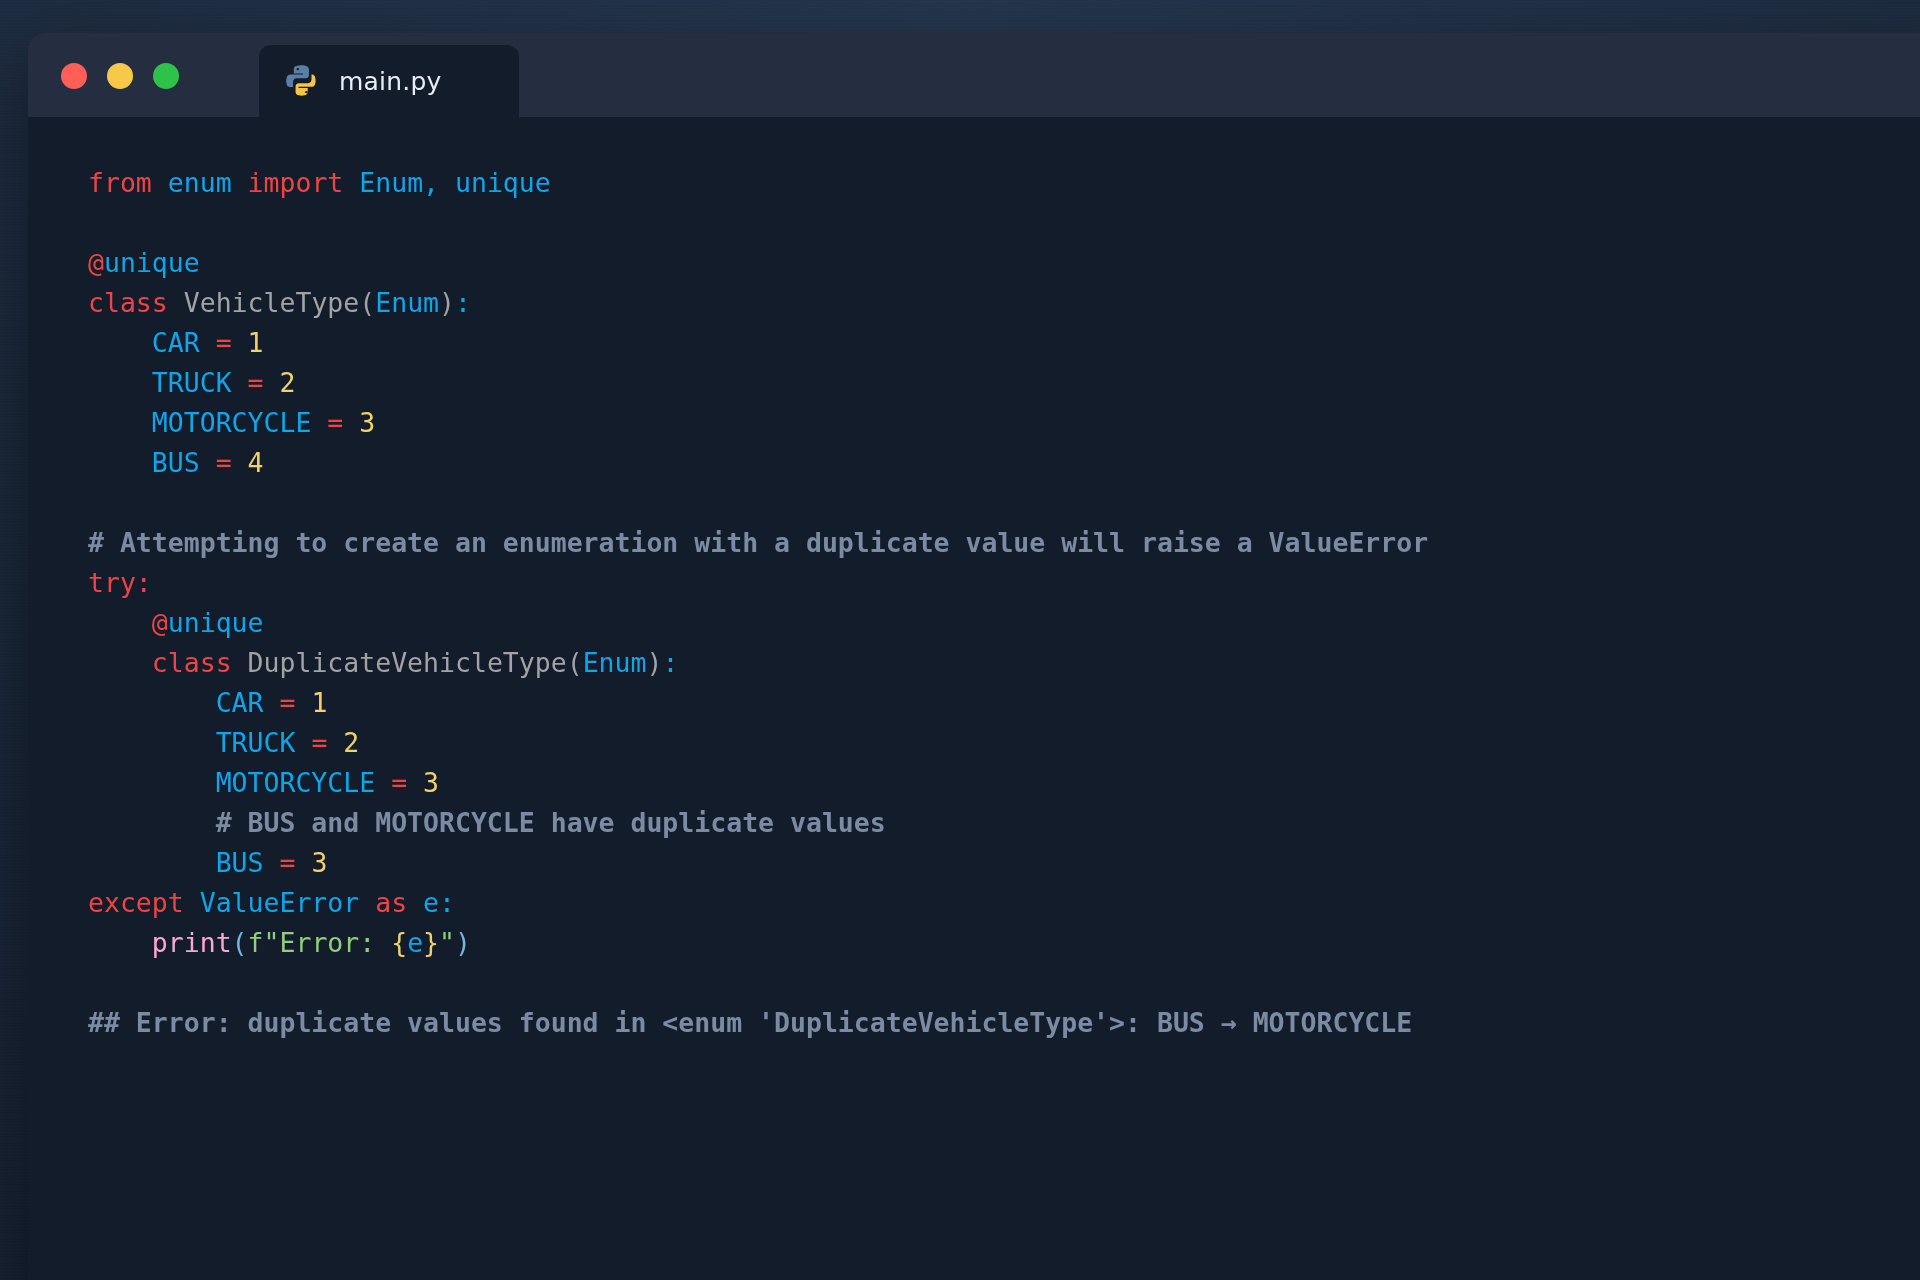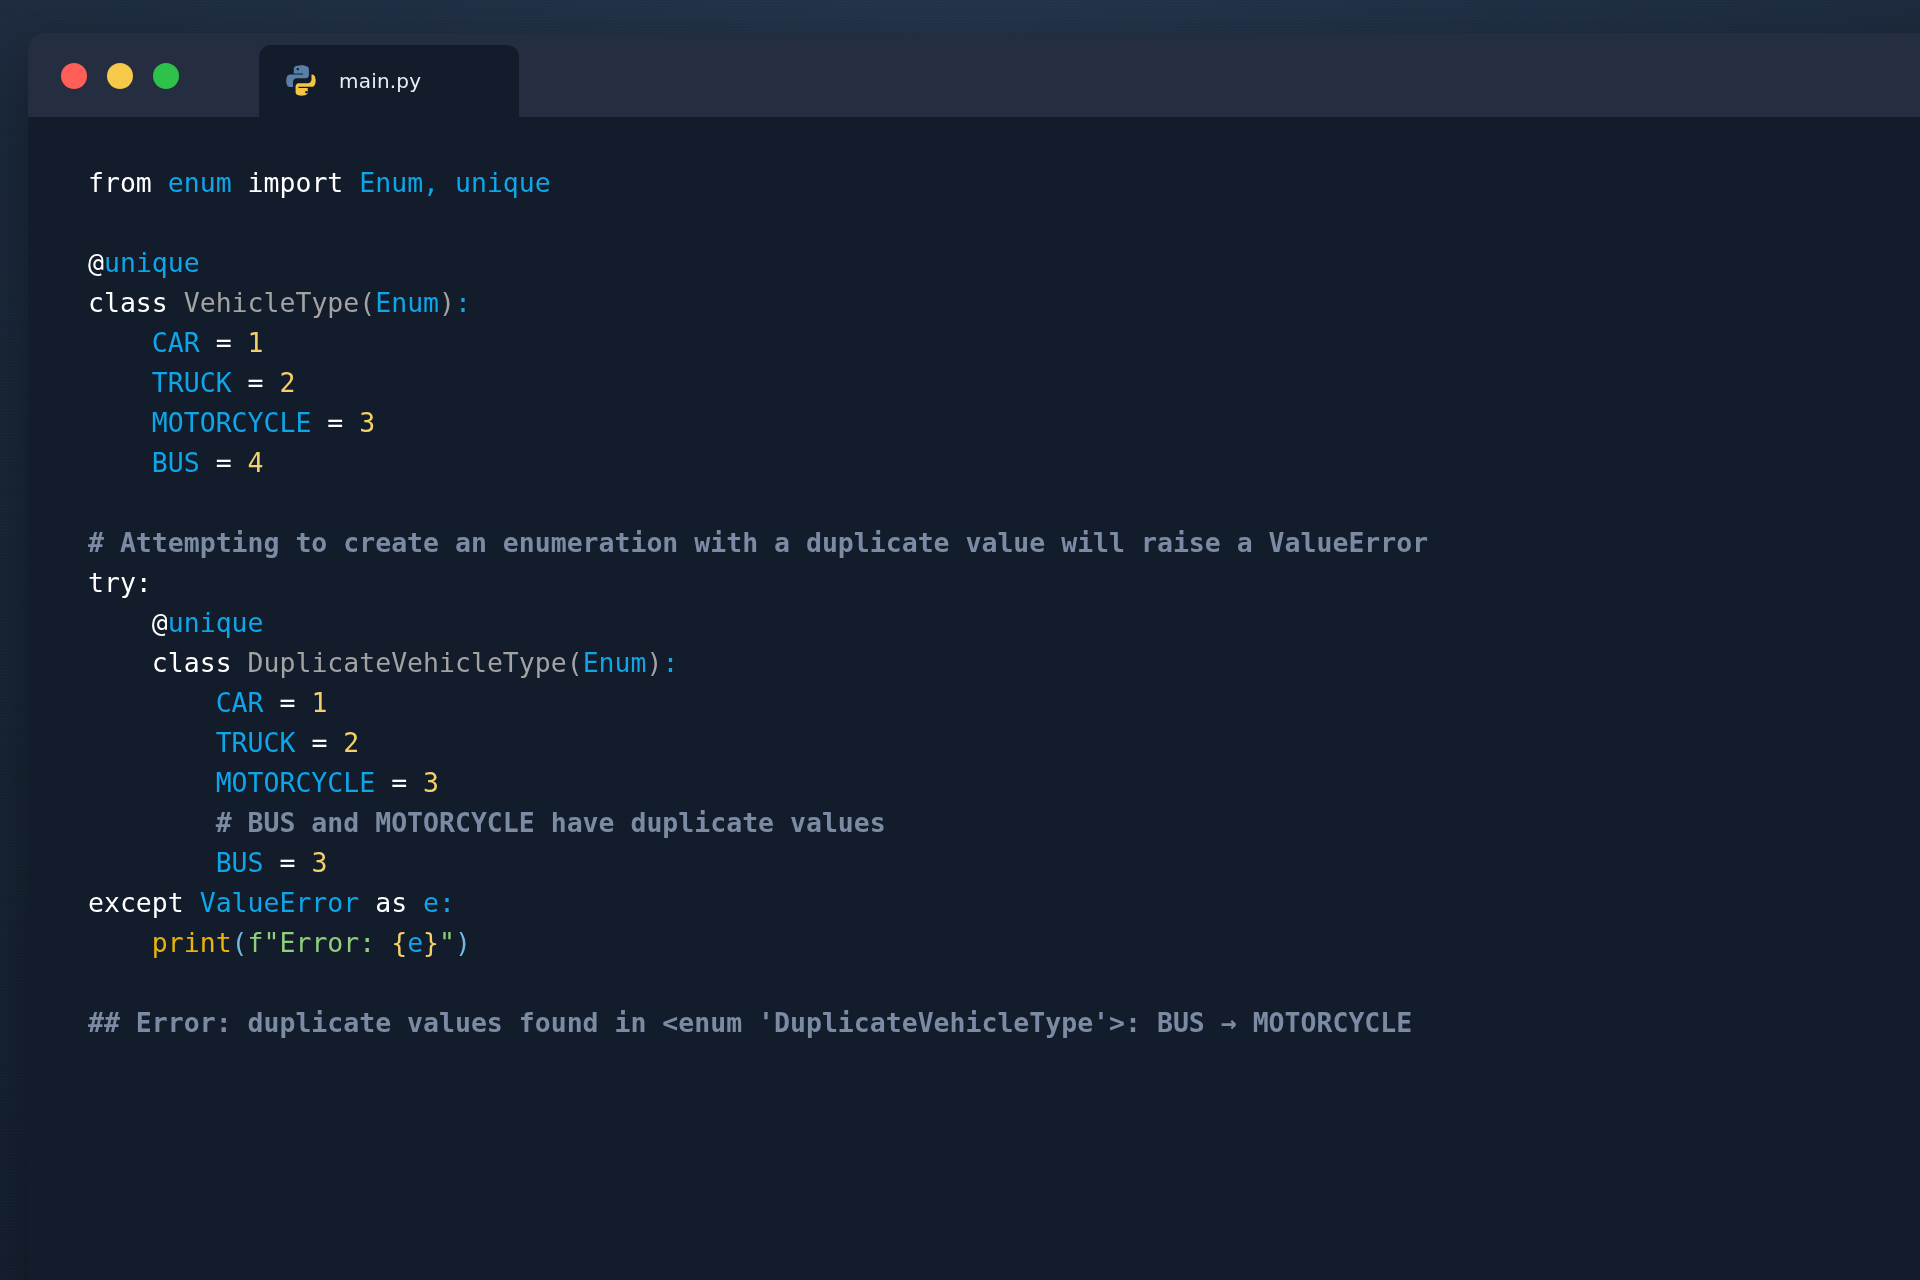--- a/index.html
+++ b/index.html
@@ -73,43 +73,43 @@
     padding: 0 38px 0 26px;
     background: #131c2b;
     border-radius: 12px 12px 0 0;
     display: flex;
     align-items: center;
     gap: 18px;
   }
   .tab-label {
     color: #e8edf6;
     font-family: "DejaVu Sans", sans-serif;
-    font-size: 20px;
+    font-size: 25px;
     letter-spacing: .2px;
   }
   .py-icon { width: 36px; height: 36px; display: block; flex: 0 0 auto; }
 
   
   .code {
     padding: 46px 0 0 60px;
     font-family: "DejaVu Sans Mono", monospace;
     font-size: 26.5px;
     line-height: 40px;
     white-space: pre;
     color: #e6ebf2;
     letter-spacing: 0px;
   }
   .line { height: 40px; }
 
-  .kw   { color: #ffffff; }  
+  .kw   { color: #ef4444; }  
   .id   { color: #0ea5e9; }  
   .cls  { color: #a3a3a3; }  
   .num  { color: #f2d16b; }  
   .cmt  { color: #7b8ba3; font-weight: bold; }  
-  .fn   { color: #eab308; }  
+  .fn   { color: #f9a8d4; }  
   .str  { color: #8fce7d; }  
   .brc  { color: #f2d16b; }  
   .punc { color: #72b8dd; }  
 </style>
 </head>
 <body>
 
 <div class="desktop"></div>
 
 <div class="window">

